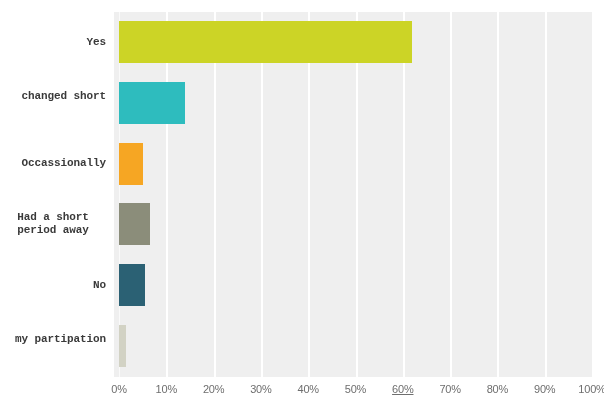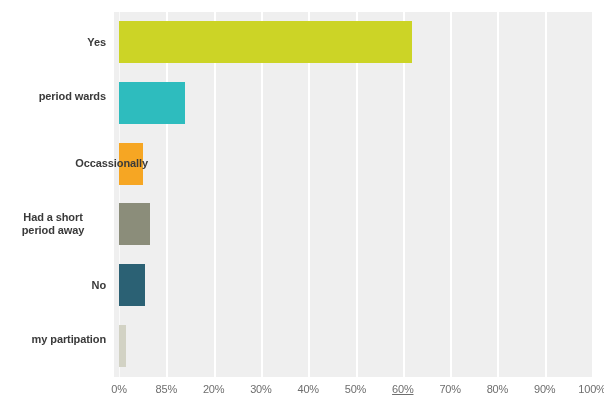--- a/index.html
+++ b/index.html
@@ -62,20 +62,21 @@
   .cat-label {
     position: absolute;
     left: 0;
     width: 106px;
     text-align: right;
     font-size: 11px;
     font-weight: bold;
     color: #3a3a3a;
     line-height: 13px;
     letter-spacing: -0.1px;
+    font-family: Liberation Mono, monospace;
   }
 
   
   .tick-label {
     position: absolute;
     top: 383px;
     font-size: 11px;
     color: #6e6e6e;
     text-align: center;
     width: 40px;
@@ -121,40 +122,40 @@
           <div class="bar" title="Yes, increased my partipation" style="width: 7.095px; background: rgb(210, 210, 196);"></div>
         </div>
       </div>
   </div>
 
   <div id="category-labels">
       <div class="cat-label" style="top: 35.5px;">
         <div>Yes</div>
       </div>
       <div class="cat-label" style="top: 89.8px;">
-        <div>period wards</div>
+        <div>changed short</div>
       </div>
-      <div class="cat-label" style="top: 157.1px; margin-left: 42px;">
+      <div class="cat-label" style="top: 157.1px;">
         <div>Occassionally</div>
       </div>
       <div class="cat-label" style="top: 211.4px; text-align: center;">
         <div>Had a short</div>
         <div>period away</div>
       </div>
       <div class="cat-label" style="top: 278.7px;">
         <div>No</div>
       </div>
       <div class="cat-label" style="top: 333px;">
         <div>my partipation</div>
       </div>
     </div>
 
   <div id="tick-labels">
       <div class="tick-label" style="left: 119px;">0%</div>
-      <div class="tick-label" style="left: 166.3px;">85%</div>
+      <div class="tick-label" style="left: 166.3px;">10%</div>
       <div class="tick-label" style="left: 213.6px;">20%</div>
       <div class="tick-label" style="left: 260.9px;">30%</div>
       <div class="tick-label" style="left: 308.2px;">40%</div>
       <div class="tick-label" style="left: 355.5px;">50%</div>
       <div class="tick-label" style="left: 402.8px; text-decoration: underline;">60%</div>
       <div class="tick-label" style="left: 450.1px;">70%</div>
       <div class="tick-label" style="left: 497.4px;">80%</div>
       <div class="tick-label" style="left: 544.7px;">90%</div>
       <div class="tick-label" style="left: 592px;">100%</div>
     </div>

